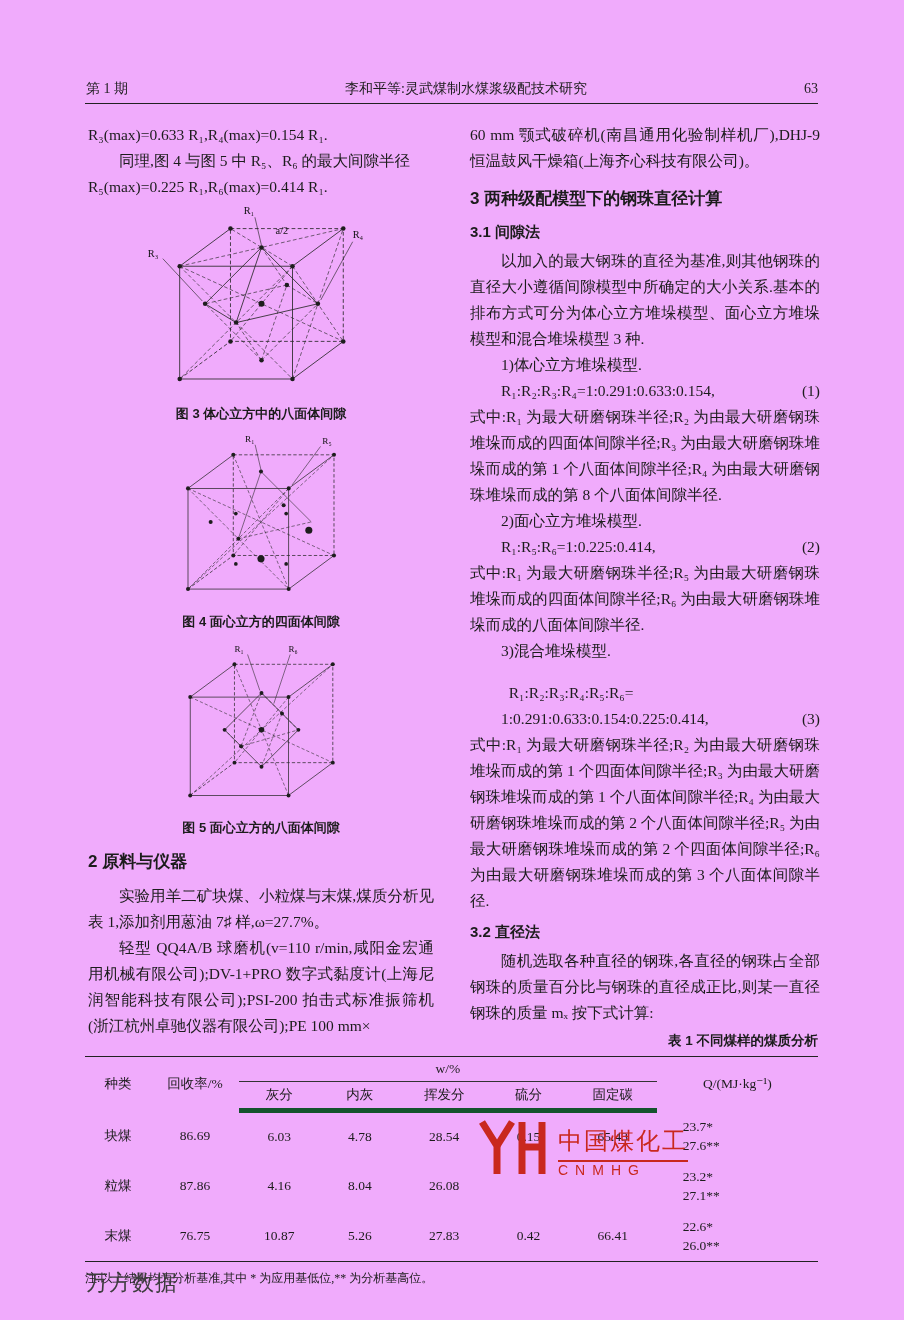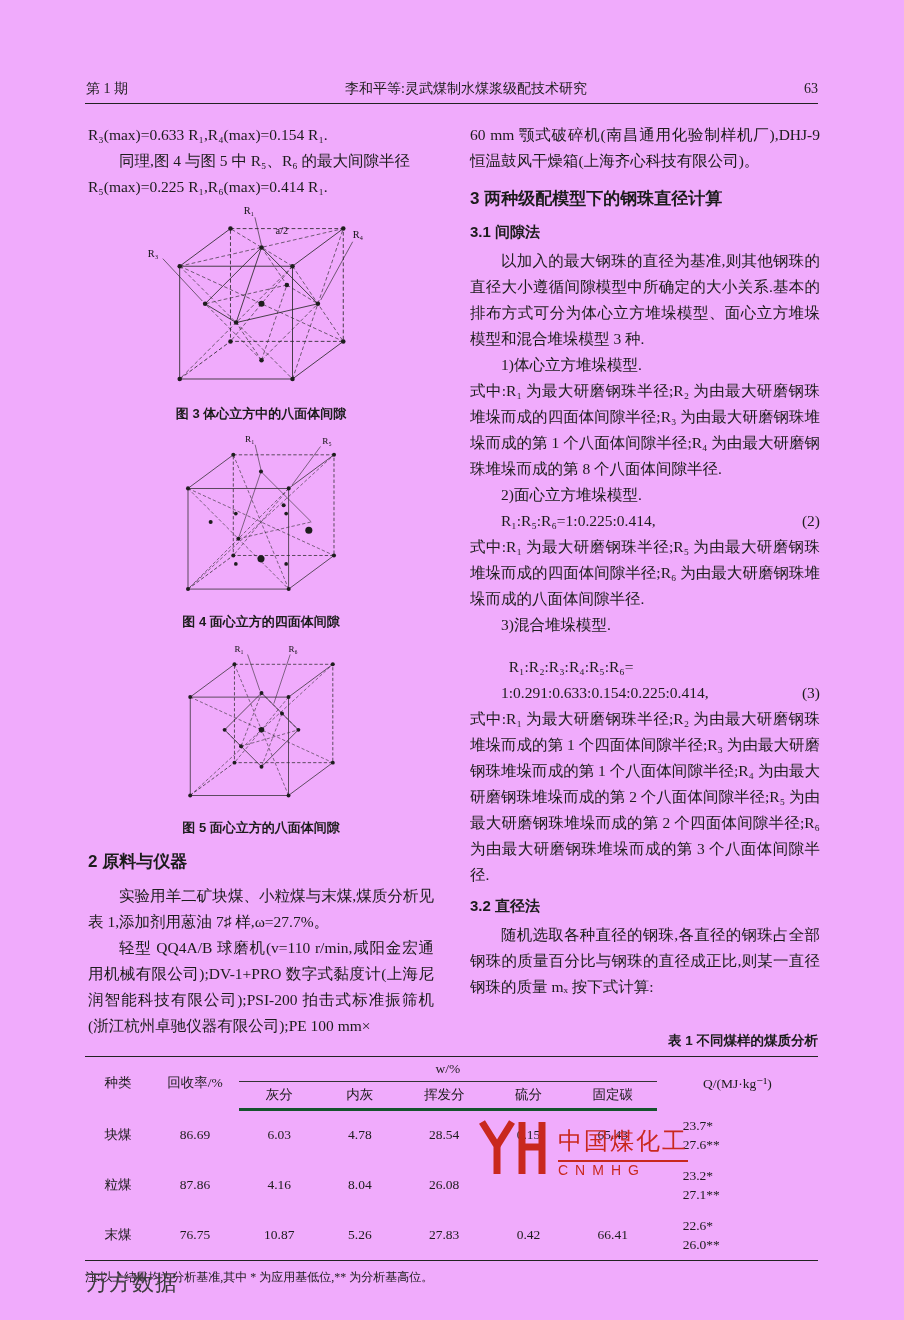--- a/index.html
+++ b/index.html
@@ -34,21 +34,21 @@
   .fig .thin { stroke-width:0.7; }
   .fig .dot { fill:#1d1d1d; stroke:none; }
   .fig text { font-size:11px; fill:#111; font-family:"Liberation Serif","DejaVu Serif",serif; stroke:none; }
 
   
   .table-block { position:absolute; left:85px; top:1032px; width:733px; }
   .table-title { font-family:"Liberation Sans","DejaVu Sans",sans-serif; font-weight:700; font-size:13.5px; text-align:right; margin-bottom:6px; }
   table.coal { width:100%; border-collapse:collapse; font-size:13.5px; text-align:center; border-top:1.6px solid #222; border-bottom:1.6px solid #222; }
   table.coal th { font-weight:400; padding:4px 2px; }
   table.coal .wgroup { border-bottom:0.9px solid #333; }
-  table.coal thead tr.sub th { border-bottom:3px solid #14532d; }
+  table.coal thead tr.sub th { border-bottom:5px solid #14532d; }
   table.coal td { padding:6px 2px; }
   table.coal td.qcell { text-align:left; padding-left:26px; line-height:19px;margin-top:44px; }
   .tbl-note { font-size:12px; margin-top:8px; text-align:left; }
 
   
   .watermark { position:absolute; left:474px; top:1114px; display:flex; gap:10px; align-items:flex-end; color:#c9281e; }
   .wm-cn { font-size:24px; letter-spacing:2px; border-bottom:2.2px solid #c9281e; padding-bottom:5px; line-height:28px; }
   .wm-en { font-size:14px; letter-spacing:7px; font-family:"Liberation Sans","DejaVu Sans",sans-serif; }
 
   
@@ -241,20 +241,24 @@
     <div class="indent">实验用羊二矿块煤、小粒煤与末煤,煤质分析见表 1,添加剂用蒽油 7♯ 样,ω=27.7%。</div>
     <div class="indent">轻型 QQ4A/B 球磨机(v=110 r/min,咸阳金宏通用机械有限公司);DV-1+PRO 数字式黏度计(上海尼润智能科技有限公司);PSI-200 拍击式标准振筛机(浙江杭州卓驰仪器有限公司);PE 100 mm×</div>
   </div>
 
   <div class="col col-right">
     <div>60 mm 颚式破碎机(南昌通用化验制样机厂),DHJ-9 恒温鼓风干燥箱(上海齐心科技有限公司)。</div>
     <div class="sec-h">3  两种级配模型下的钢珠直径计算</div>
     <div class="sub-h">3.1  间隙法</div>
     <div class="indent">以加入的最大钢珠的直径为基准,则其他钢珠的直径大小遵循间隙模型中所确定的大小关系.基本的排布方式可分为体心立方堆垛模型、面心立方堆垛模型和混合堆垛模型 3 种.</div>
     <div class="indent">1)体心立方堆垛模型.</div>
+    <div class="eq">
+      <span class="eq-text">R₁:R₂:R₃:R₄=1:0.291:0.633:0.154,</span>
+      <span class="eq-no">(1)</span>
+    </div>
     <div>式中:R₁ 为最大研磨钢珠半径;R₂ 为由最大研磨钢珠堆垛而成的四面体间隙半径;R₃ 为由最大研磨钢珠堆垛而成的第 1 个八面体间隙半径;R₄ 为由最大研磨钢珠堆垛而成的第 8 个八面体间隙半径.</div>
     <div class="indent">2)面心立方堆垛模型.</div>
     <div class="eq">
       <span class="eq-text">R₁:R₅:R₆=1:0.225:0.414,</span>
       <span class="eq-no">(2)</span>
     </div>
     <div>式中:R₁ 为最大研磨钢珠半径;R₅ 为由最大研磨钢珠堆垛而成的四面体间隙半径;R₆ 为由最大研磨钢珠堆垛而成的八面体间隙半径.</div>
     <div class="indent">3)混合堆垛模型.</div>
     <div class="eq-cont">R₁:R₂:R₃:R₄:R₅:R₆=</div>
     <div class="eq">

